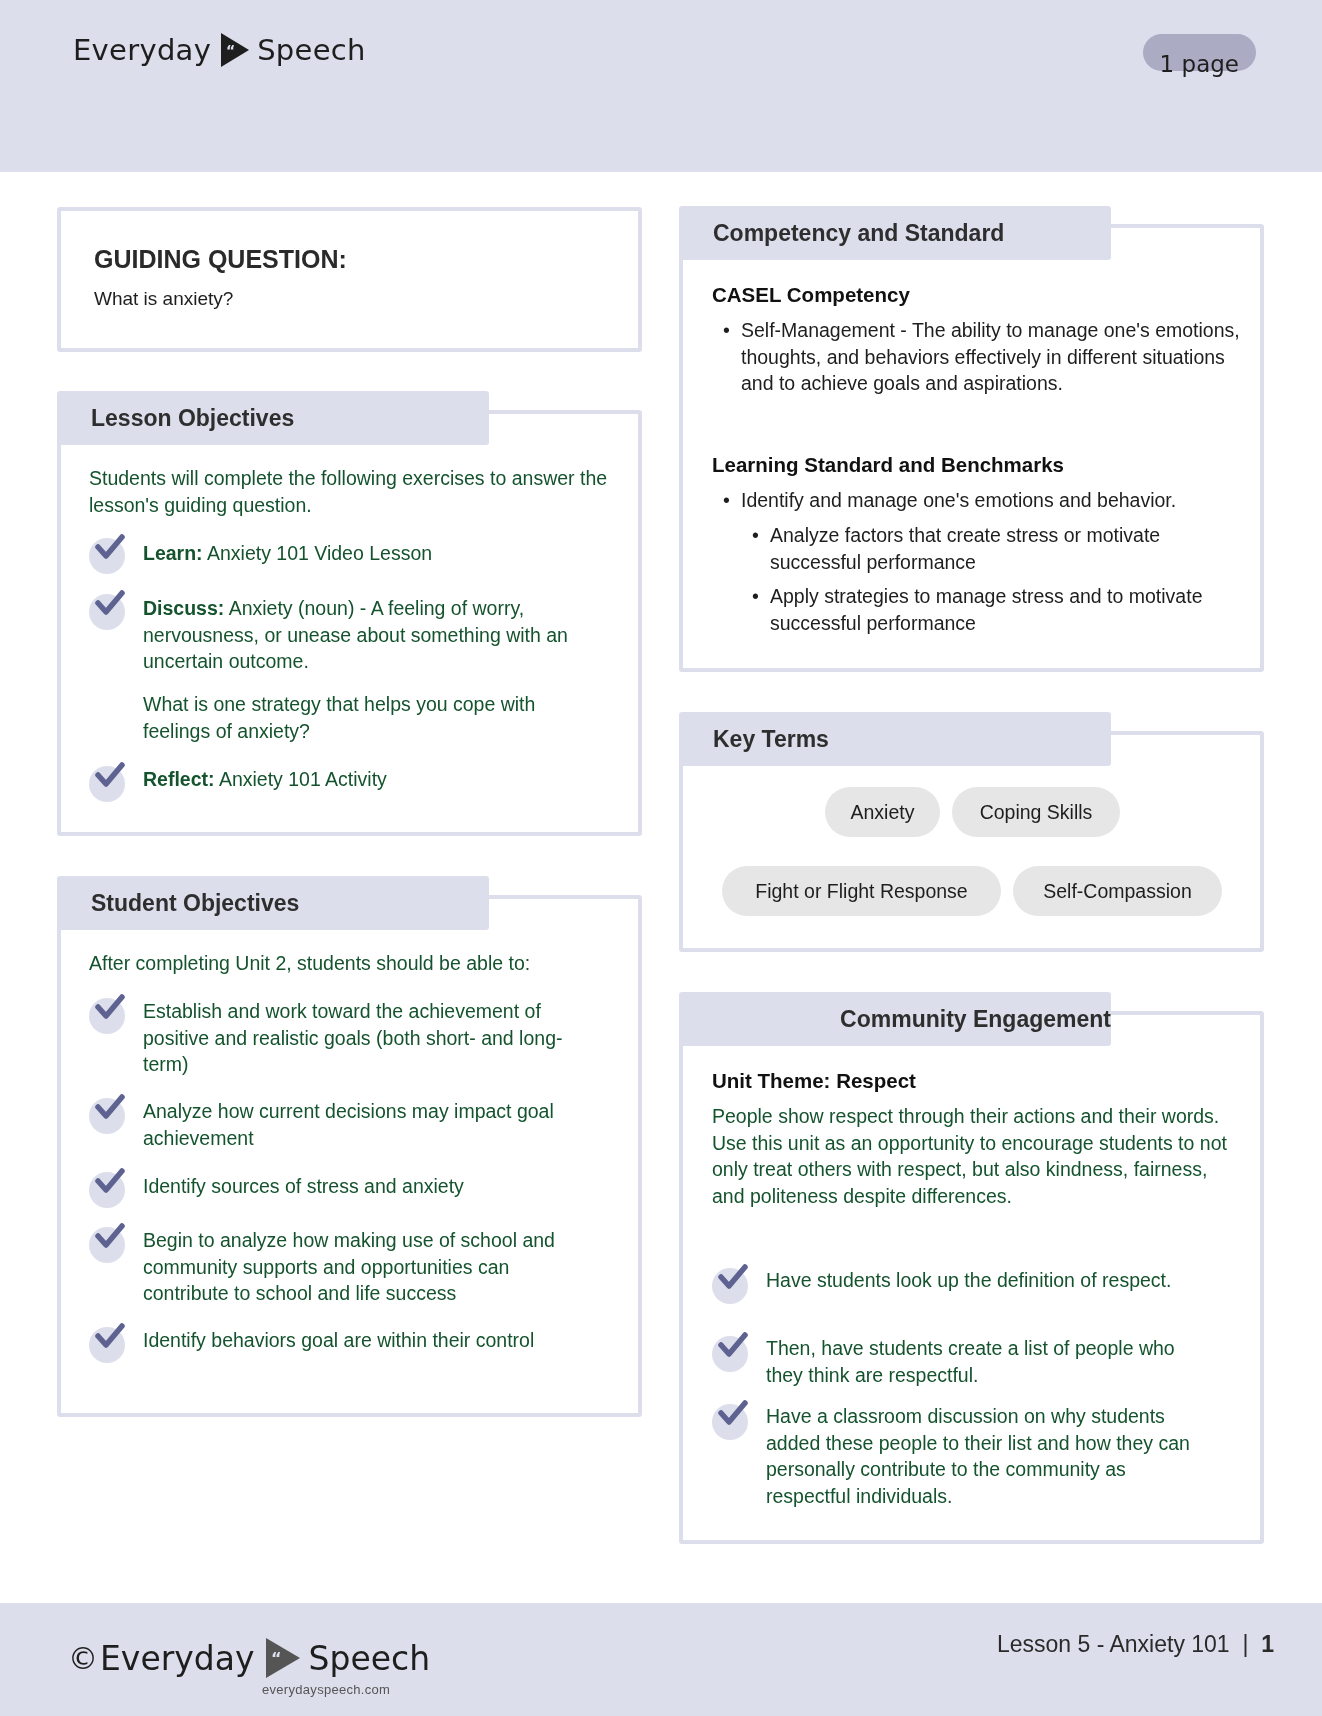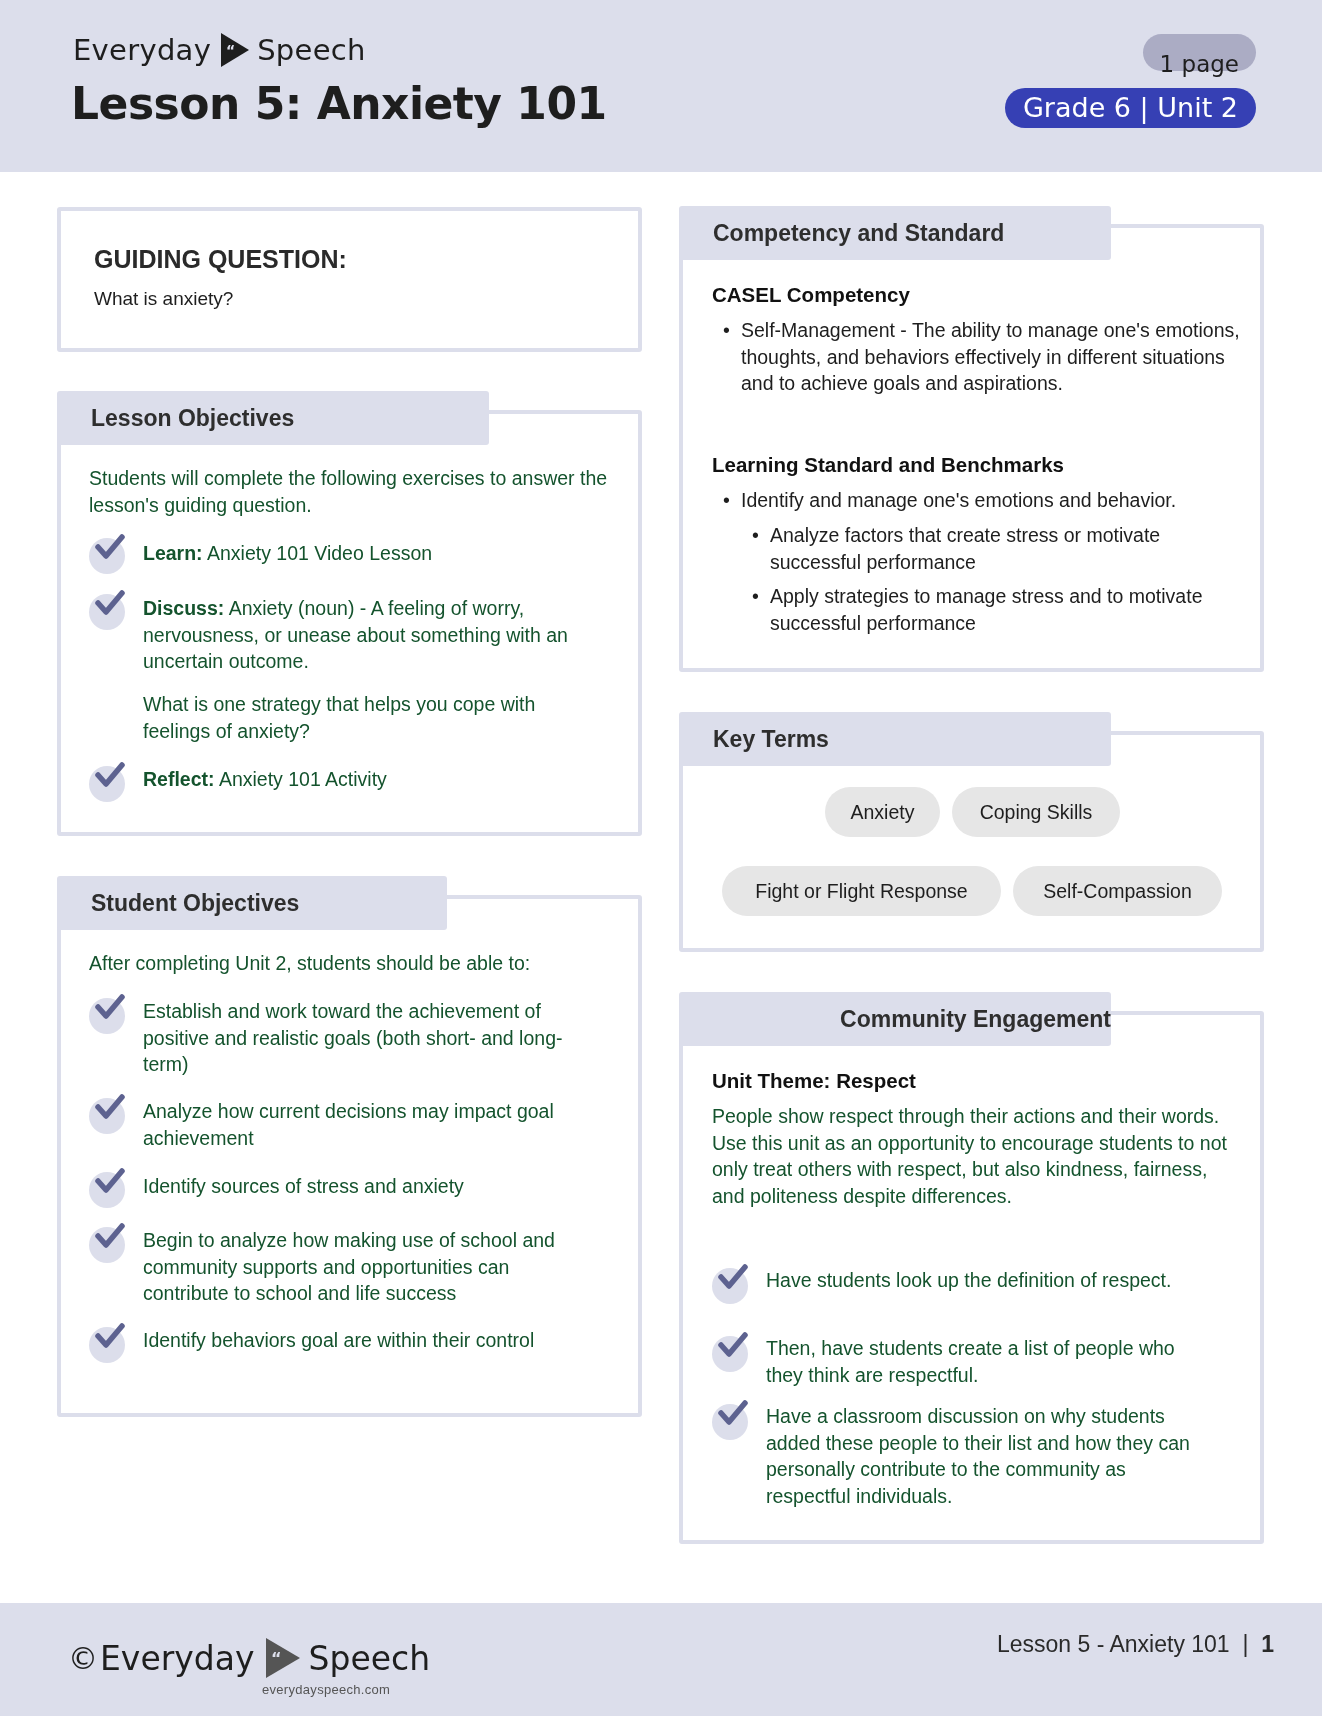--- a/index.html
+++ b/index.html
@@ -46,23 +46,21 @@
   <div class="logo">
     <span>Everyday</span>
     <span class="play">
       <svg width="32" height="36" viewBox="0 0 32 36">
           <polygon points="2,1 30,18 2,35" fill="#1e1e1e"></polygon>
           <text x="7" y="23" font-size="14" font-weight="bold" fill="#dcdeeb" font-family="DejaVu Sans, sans-serif">“</text>
         </svg>
     </span>
     <span>Speech</span>
   </div>
-  <div class="title">Lesson 5: Anxiety 101</div>
   <div class="pill-pages">1 page</div>
-  <div class="pill-grade">Grade 6 | Unit 2</div>
 </div>
 
 <div class="box" style="left:57px; top:207px; width:585px; height:145px;"></div>
 <div class="guiding-h">GUIDING QUESTION:</div>
 <div class="guiding-q">What is anxiety?</div>
 
 <div class="box" style="left:57px; top:410px; width:585px; height:426px;"></div>
 <div class="tab" style="left:57px; top:391px; width:432px; height:54px;">
   <span>Lesson Objectives</span>
 </div>
@@ -87,21 +85,21 @@
 
 <div class="check" style="left:89px; top:762px;">
     <div class="circ"></div>
     <svg width="30" height="28" viewBox="0 0 30 28">
       <polyline points="3,13 11,22 27,3" fill="none" stroke="#5d6290" stroke-width="5.5" stroke-linecap="round" stroke-linejoin="round"></polyline>
     </svg>
   </div>
 <div class="item-text" style="left:143px; top:766px; width:460px;"><b>Reflect:</b> <span>Anxiety 101 Activity</span></div>
 
 <div class="box" style="left:57px; top:895px; width:585px; height:522px;"></div>
-<div class="tab" style="left:57px; top:876px; width:390px; height:54px;">
+<div class="tab" style="left:57px; top:876px; width:432px; height:54px;">
   <span>Student Objectives</span>
 </div>
 <div class="item-text" style="left:89px; top:950px; width:540px;">After completing Unit 2, students should be able to:</div>
 
 <div class="check" style="left:89px; top:994px;">
     <div class="circ"></div>
     <svg width="30" height="28" viewBox="0 0 30 28">
       <polyline points="3,13 11,22 27,3" fill="none" stroke="#5d6290" stroke-width="5.5" stroke-linecap="round" stroke-linejoin="round"></polyline>
     </svg>
   </div>

